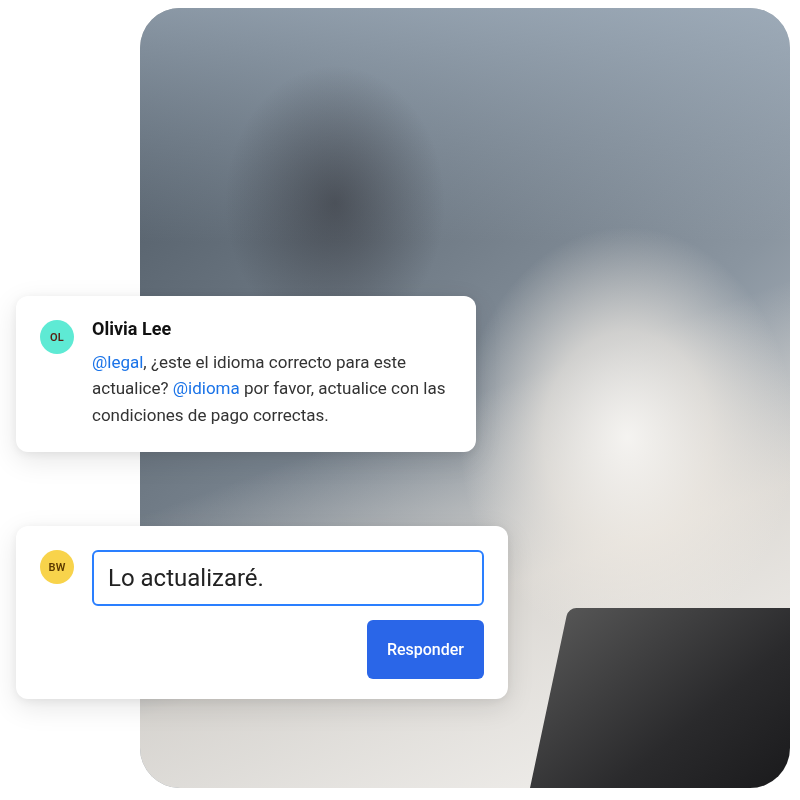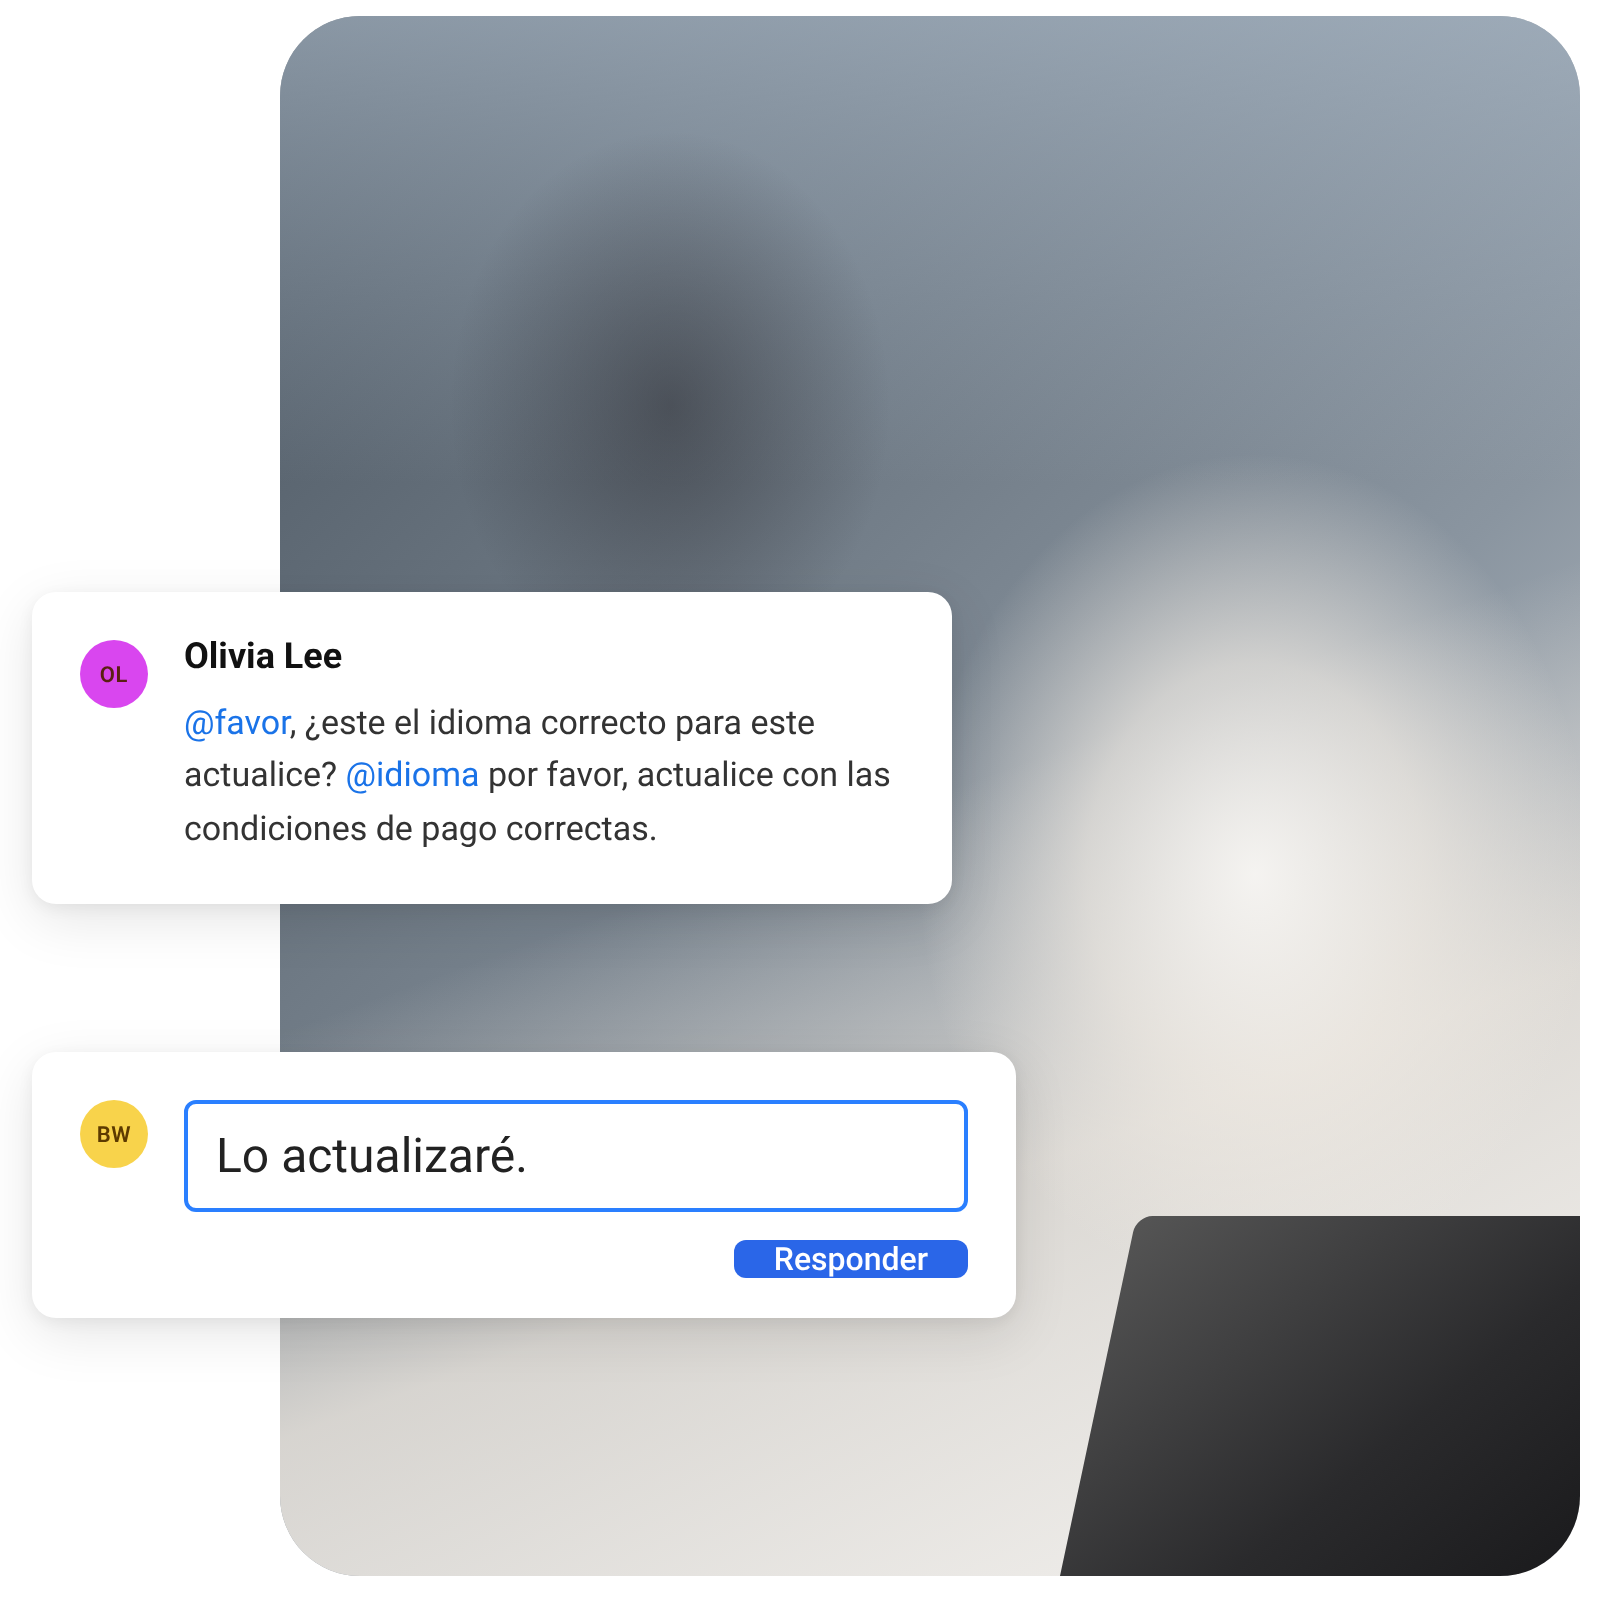--- a/index.html
+++ b/index.html
@@ -72,21 +72,21 @@
     border-radius: 50%;
     display: flex;
     align-items: center;
     justify-content: center;
     font-size: 11px;
     font-weight: 600;
     flex-shrink: 0;
     margin-top: 2px;
     letter-spacing: 0.3px;
   }
-  .avatar-ol { background: #d946ef; color: #5a1f12; }
+  .avatar-ol { background: #5eead4; color: #5a1f12; }
   .avatar-bw { background: #f8d34b; color: #5c3a00; }
   .body { flex: 1; min-width: 0; }
   .author {
     font-weight: 700;
     font-size: 18px;
     color: #111;
     margin-bottom: 10px;
   }
   .msg {
     font-size: 17px;
@@ -110,39 +110,39 @@
   .reply-actions {
     display: flex;
     justify-content: flex-end;
     margin-top: 14px;
   }
   .btn-reply {
     background: #2a66e8;
     color: #fff;
     border: none;
     border-radius: 6px;
-    padding: 0 20px;
+    padding: 20px 20px;
     font-size: 16px;
     font-weight: 500;
     cursor: pointer;
     font-family: inherit;
   }
 </style>
 </head>
 <body>
 
 <div class="photo-bg"></div>
 
 <div class="card card-1">
   <div class="row">
     <div class="avatar avatar-ol">OL</div>
     <div class="body">
       <div class="author">Olivia Lee</div>
       <div class="msg">
-        <span class="mention">@favor</span><span>, ¿este el idioma correcto para este actualice? </span><span class="mention">@idioma</span><span> por favor, actualice con las condiciones de pago correctas.</span>
+        <span class="mention">@legal</span><span>, ¿este el idioma correcto para este actualice? </span><span class="mention">@idioma</span><span> por favor, actualice con las condiciones de pago correctas.</span>
       </div>
     </div>
   </div>
 </div>
 
 <div class="card card-2">
   <div class="row">
     <div class="avatar avatar-bw">BW</div>
     <div class="body">
       <input type="text" class="reply-input" value="Lo actualizaré. " style="">

